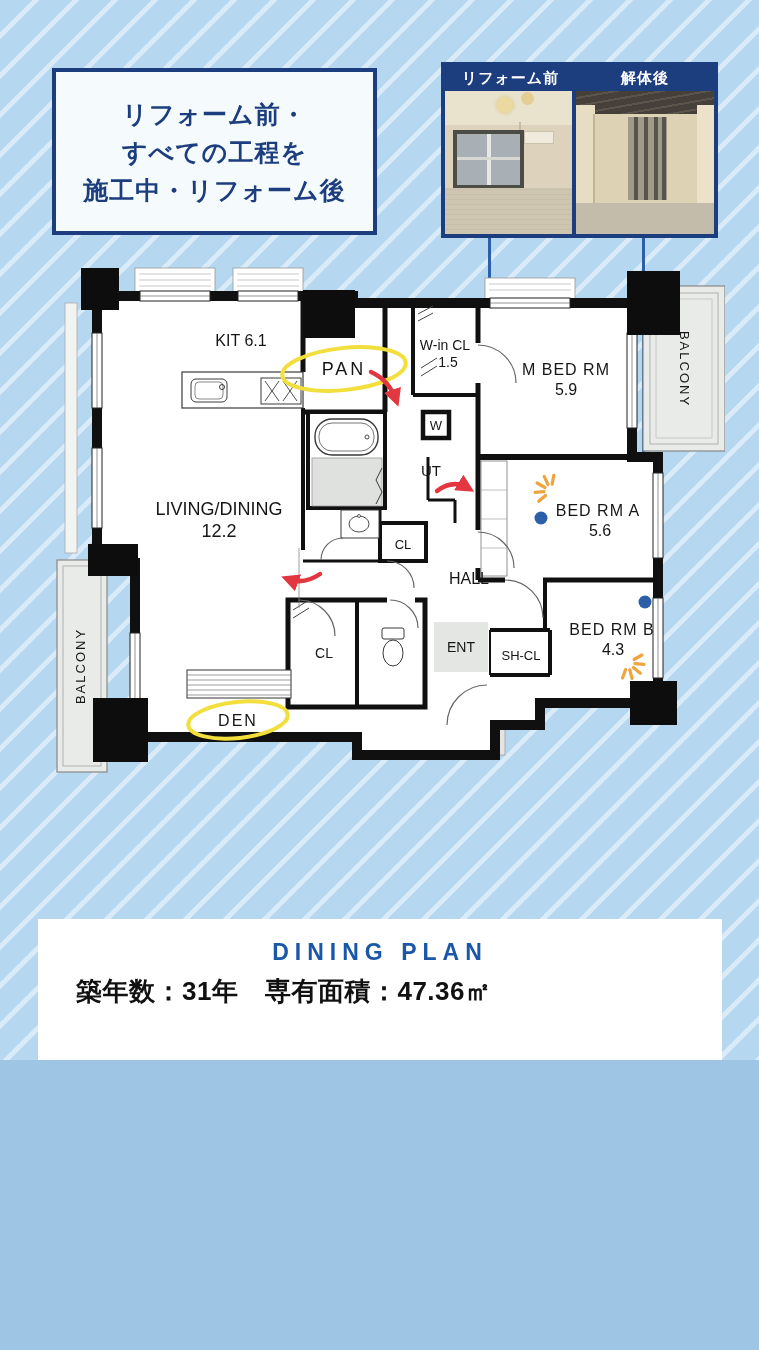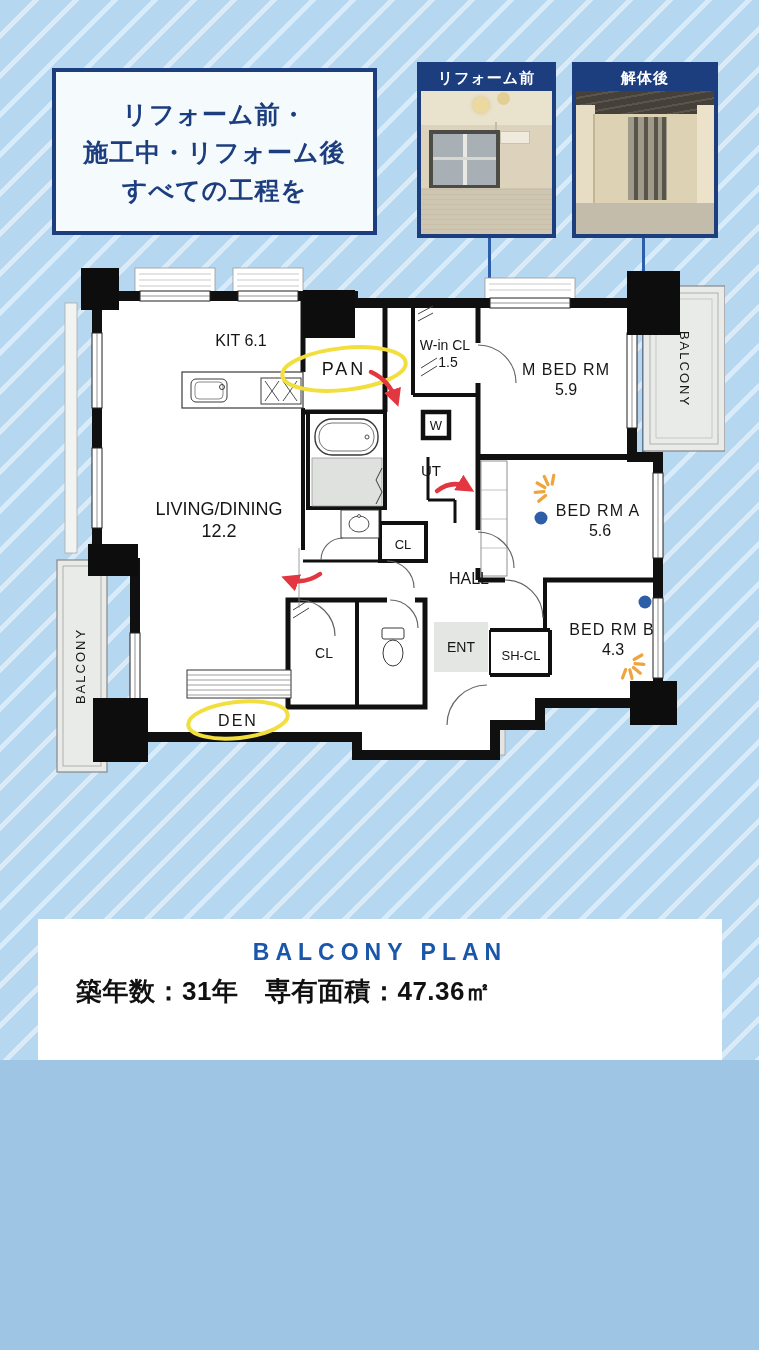--- a/index.html
+++ b/index.html
@@ -115,25 +115,25 @@
   .pt-hook{left:70%;top:2%;width:3px;height:26px;background:#2b2b28;}
   .pt-shelf{left:19%;width:62%;height:6px;background:#c9ab81;box-shadow:0 2px 0 #95876a;}
 </style>
 </head>
 <body>
 
 <div class="page">
 
   <div class="abs banner">
     <div class="banner-line">リフォーム前・</div>
+    <div class="banner-line">すべての工程を</div>
     <div class="banner-line">施工中・リフォーム後</div>
-    <div class="banner-line">すべての工程を</div>
-  </div>
-
-  <div class="abs photo-box" style="left:417px;">
+  </div>
+
+  <div class="abs photo-box" style="left:441px;">
     <div class="photo-label">リフォーム前</div>
     <div class="photo-img old-room">
       <div class="pp old-ceil"></div>
       <div class="pp old-light1"></div>
       <div class="pp old-light2"></div>
       <div class="pp old-wallline"></div>
       <div class="pp old-win">
         <div class="pp old-win-m"></div>
         <div class="pp old-win-h"></div>
       </div>
@@ -357,21 +357,21 @@
       <line x1="600.0" y1="415.6" x2="608.9" y2="416.4"></line>
       <line x1="599.1" y1="411.5" x2="606.9" y2="407.0"></line>
     </g>
 
     <circle cx="506" cy="270" r="6.5" fill="#2d5fa9"></circle>
     <circle cx="610" cy="354" r="6.5" fill="#2d5fa9"></circle>
   </svg>
 
 
   <div class="abs plan-card">
-    <div class="card-title">BALCONY PLAN</div>
+    <div class="card-title">DINING PLAN</div>
     <div class="card-spec">築年数：31年　専有面積：47.36㎡</div>
   </div>
 
   <div class="bphoto bedroom" style="left:40px;width:309px;height:234px;">
     <div class="pp bd-green"></div>
     <div class="pp bd-wood"></div>
     <div class="pp bd-sconce"></div>
     <div class="pp bd-drape"></div>
     <div class="pp bd-window">
       <div class="pp bd-horizon"></div>

